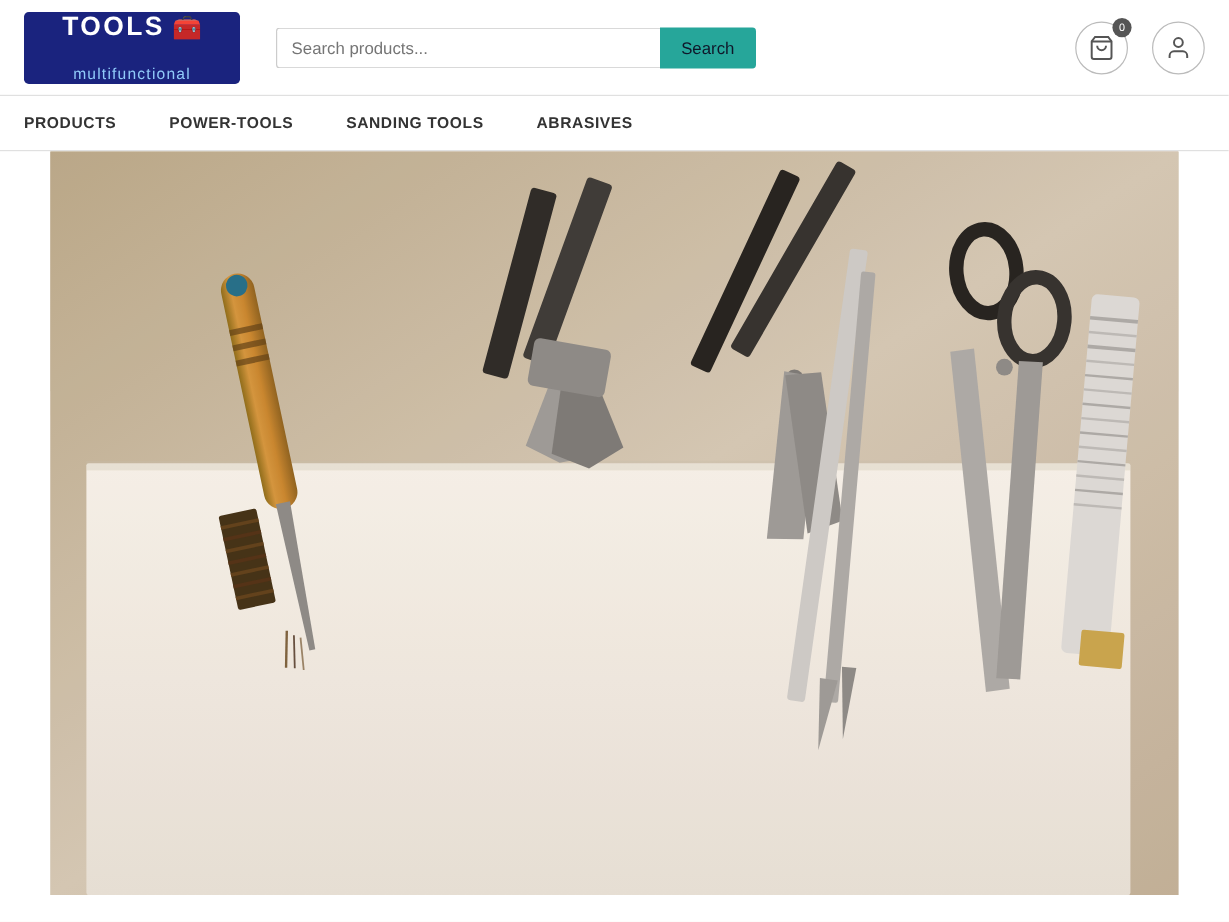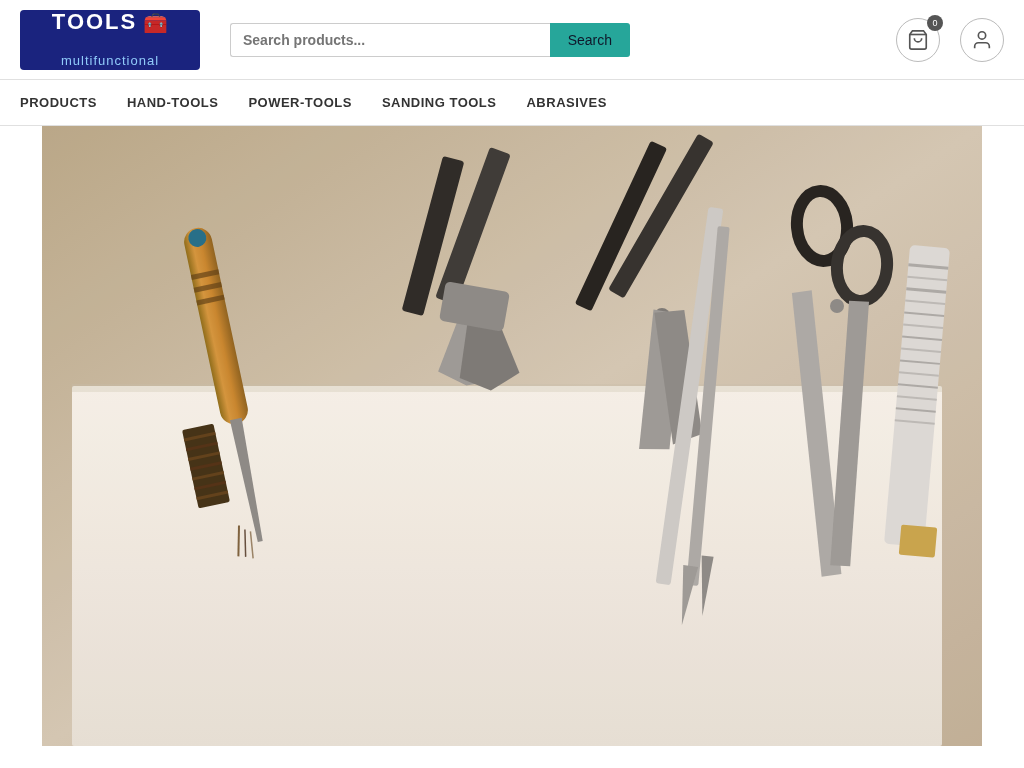--- a/index.html
+++ b/index.html
@@ -64,21 +64,20 @@
 
     .search-input {
       flex: 1;
       padding: 8px 12px;
       border: 1px solid #ccc;
       border-right: none;
       border-radius: 3px 0 0 3px;
       font-size: 14px;
       color: #999;
       outline: none;
-      font-weight: bold;
     }
 
     .search-button {
       padding: 8px 18px;
       background: #26a69a;
       color: #0f172a;
       border: none;
       border-radius: 0 3px 3px 0;
       font-size: 14px;
       cursor: pointer;
@@ -128,21 +127,21 @@
       justify-content: center;
     }
 
     
     .nav {
       display: flex;
       align-items: center;
       padding: 0 20px;
       border-bottom: 1px solid #e0e0e0;
       height: 46px;
-      gap: 30px;
+      gap: 44px;
     }
 
     .nav-item {
       font-size: 13px;
       font-weight: 600;
       color: #333;
       text-transform: uppercase;
       letter-spacing: 0.5px;
       cursor: pointer;
       padding: 12px 0;
@@ -196,21 +195,20 @@
         <path d="M20 21v-2a4 4 0 00-4-4H8a4 4 0 00-4 4v2" stroke="#555" stroke-width="1.8" fill="none"></path>
         <circle cx="12" cy="7" r="4" stroke="#555" stroke-width="1.8" fill="none"></circle>
       </svg>
     </div>
 
   </div>
 </header>
 
 <nav class="nav">
 <span class="nav-item">PRODUCTS</span>
-    <span class="nav-item">HAND-TOOLS</span>
     <span class="nav-item">POWER-TOOLS</span>
     <span class="nav-item">SANDING TOOLS</span>
     <span class="nav-item">ABRASIVES</span>
   </nav>
 
 <section class="hero">
   <div class="hero-image-container">
     
     <svg width="100%" height="100%" viewBox="0 0 940 620" xmlns="http://www.w3.org/2000/svg">
 

